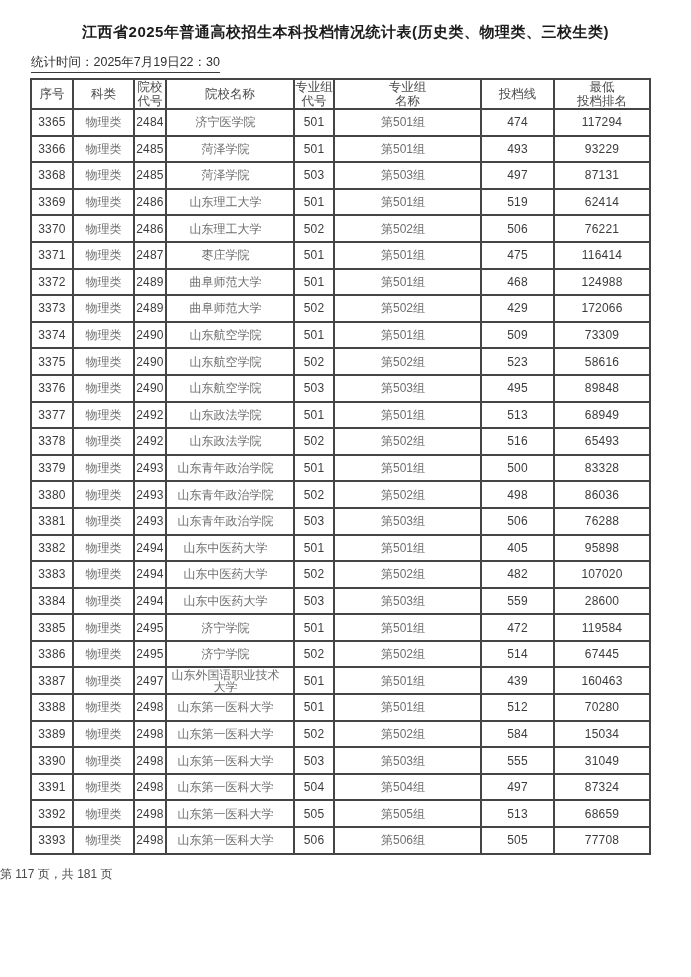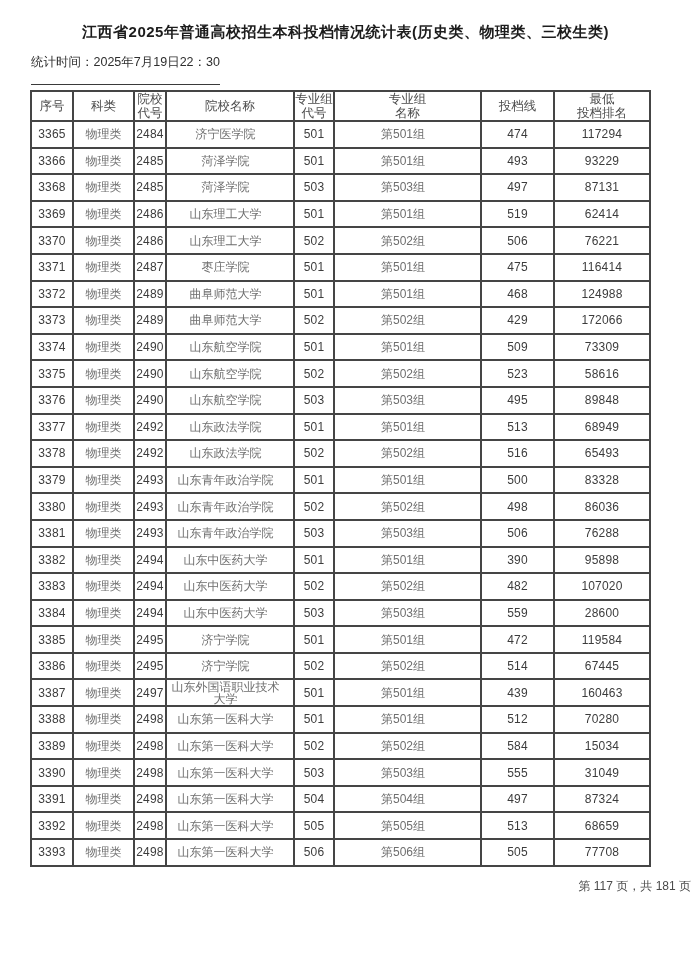--- a/index.html
+++ b/index.html
@@ -21,21 +21,21 @@
     color: #1c1c1c;
     letter-spacing: 0.5px;
   }
 
   .stat-time {
     display: inline-block;
     margin: 12px 0 0 31px;
     font-size: 12.5px;
     color: #2e2e2e;
     border-bottom: 1px solid #3a3a3a;
-    padding-bottom: 13px;
+    padding-bottom: 1px;
   }
 
   table.report {
     margin: 5px 0 0 30px;
     width: 619px;
     border-collapse: collapse;
     table-layout: fixed;
   }
   table.report th, table.report td {
     border: 2px solid #454545;
@@ -57,21 +57,21 @@
     vertical-align: middle;
     text-align: center;
     line-height: 12px;
   }
   td.c-num { color: #3c3c3c; font-size: 12.5px; letter-spacing: 0.2px; }
   td.c-cn  { color: #6e6e6e; }
   td.c-left { text-align: left; padding-left: 3px; padding-right: 12px; }
 
   .page-footer {
     margin-top: 11px;
-    text-align: right;
+    text-align: left;
     font-size: 12px;
     color: #4a4a4a;
   }
 
   
   col.w0 { width: 42px; }
   col.w1 { width: 61px; }
   col.w2 { width: 32px; }
   col.w3 { width: 128px; }
   col.w4 { width: 40px; }
@@ -278,21 +278,21 @@
           <td class="c-num">506</td>
           <td class="c-num">76288</td>
         </tr>
         <tr>
           <td class="c-num">3382</td>
           <td class="c-cn">物理类</td>
           <td class="c-num">2494</td>
           <td class="c-cn c-left">山东中医药大学</td>
           <td class="c-num">501</td>
           <td class="c-cn c-left">第501组</td>
-          <td class="c-num">390</td>
+          <td class="c-num">405</td>
           <td class="c-num">95898</td>
         </tr>
         <tr>
           <td class="c-num">3383</td>
           <td class="c-cn">物理类</td>
           <td class="c-num">2494</td>
           <td class="c-cn c-left">山东中医药大学</td>
           <td class="c-num">502</td>
           <td class="c-cn c-left">第502组</td>
           <td class="c-num">482</td>

